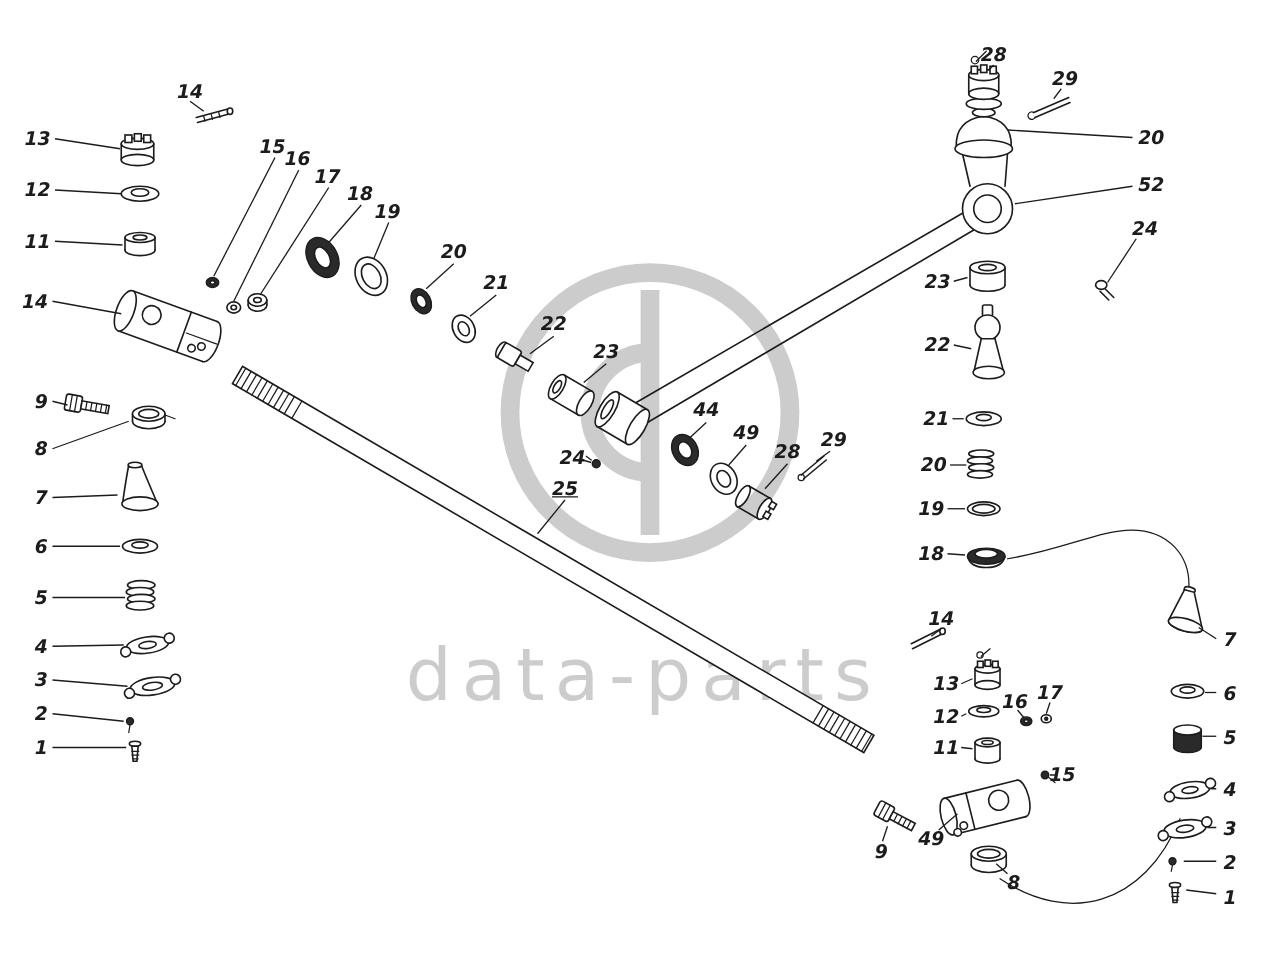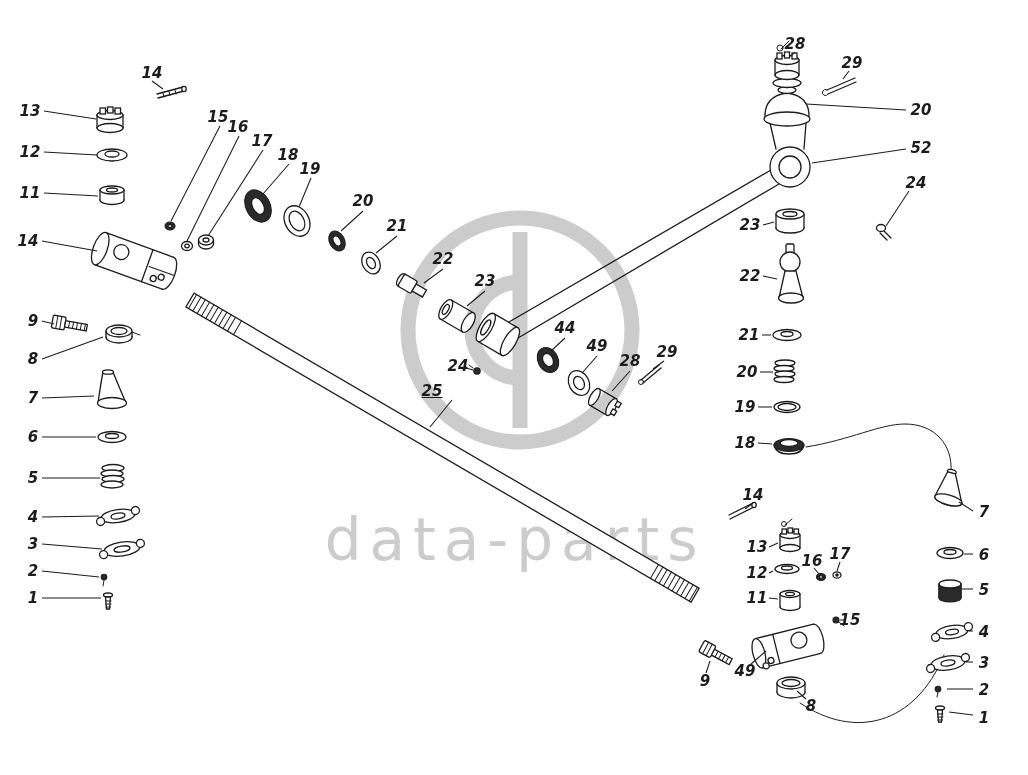--- a/index.html
+++ b/index.html
@@ -458,21 +458,21 @@
       <div class="callout" style="left: 310px; top: 169px;">19</div>
       <div class="callout" style="left: 363px; top: 201px;">20</div>
       <div class="callout" style="left: 397px; top: 226px;">21</div>
       <div class="callout" style="left: 443px; top: 259px;">22</div>
       <div class="callout" style="left: 485px; top: 281px;">23</div>
       <div class="callout" style="left: 565px; top: 328px;">44</div>
       <div class="callout" style="left: 597px; top: 346px;">49</div>
       <div class="callout" style="left: 630px; top: 361px;">28</div>
       <div class="callout" style="left: 667px; top: 352px;">29</div>
       <div class="callout" style="left: 458px; top: 366px;">24</div>
-      <div class="callout" style="left: 432px; top: 391px; text-decoration: underline;">25</div>
+      <div class="callout" style="left: 452px; top: 391px; text-decoration: underline;">25</div>
       <div class="callout" style="left: 795px; top: 44px;">28</div>
       <div class="callout" style="left: 852px; top: 63px;">29</div>
       <div class="callout" style="left: 921px; top: 110px;">20</div>
       <div class="callout" style="left: 921px; top: 148px;">52</div>
       <div class="callout" style="left: 916px; top: 183px;">24</div>
       <div class="callout" style="left: 750px; top: 225px;">23</div>
       <div class="callout" style="left: 750px; top: 276px;">22</div>
       <div class="callout" style="left: 749px; top: 335px;">21</div>
       <div class="callout" style="left: 747px; top: 372px;">20</div>
       <div class="callout" style="left: 745px; top: 407px;">19</div>

